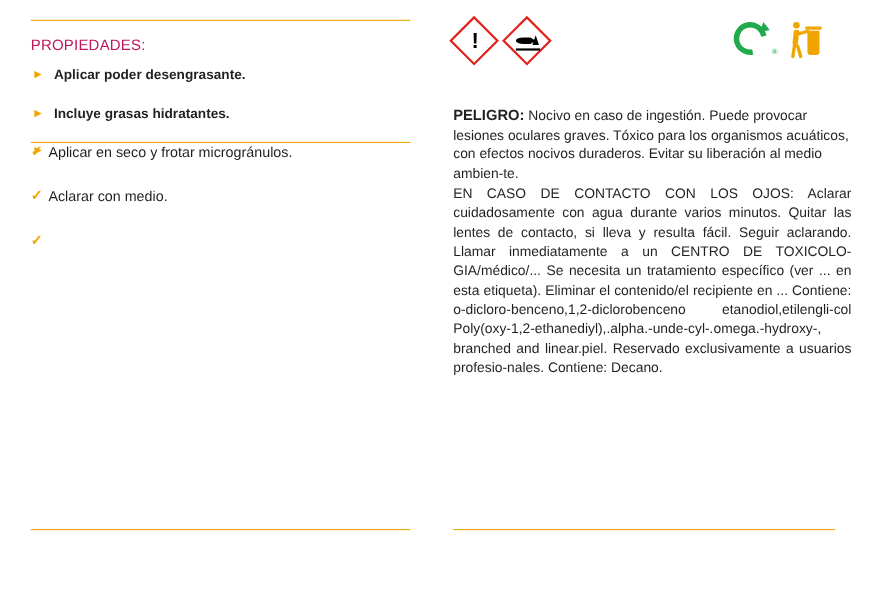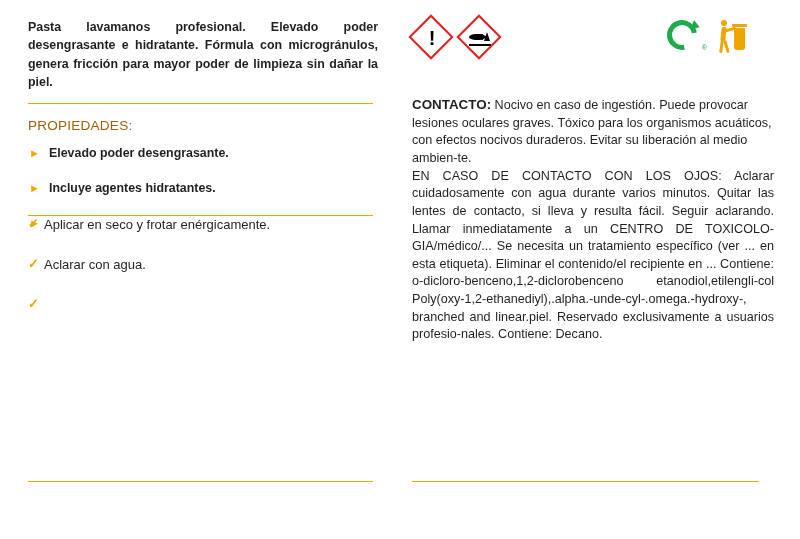--- a/index.html
+++ b/index.html
@@ -48,21 +48,21 @@
     margin: 0;
     height: 0;
   }
   .rule.left-rule { width: 345px; }
   .rule.right-rule { width: 347px; }
 
   .section-title {
     font-size: 13.6px;
     font-weight: normal;
     letter-spacing: .2px;
-    color: #a16207;
+    color: #be185d;
     margin: 14px 0 12px 0;
   }
   .bullet-list {
     list-style: none;
     margin: 0 0 14px 0;
     padding: 0;
   }
   .bullet-list li {
     position: relative;
     padding-left: 21px;
@@ -321,51 +321,50 @@
     width: 345px;
   }
 </style>
 </head>
 <body>
 
 <div class="page">
 
   <div class="col-left">
 
-    <p class="intro">Pasta lavamanos profesional. Elevado poder desengrasante e hidratante. Fórmula con microgránulos, genera fricción para mayor poder de limpieza sin dañar la piel.</p>
 
     <hr class="rule left-rule">
 
     <h2 class="section-title">PROPIEDADES:</h2>
 
     <ul class="bullet-list">
       <li>
         <span class="marker">►</span>
-        <span>Elevado poder desengrasante.</span>
+        <span>Aplicar poder desengrasante.</span>
       </li>
       <li>
         <span class="marker">►</span>
-        <span>Incluye agentes hidratantes.</span>
+        <span>Incluye grasas hidratantes.</span>
       </li>
       <li>
         <span class="marker">►</span>
       </li>
     </ul>
 
     <hr class="rule left-rule">
 
 
     <ul class="check-list">
       <li>
         <span class="check">✓</span>
-        <span>Aplicar en seco y frotar enérgicamente.</span>
+        <span>Aplicar en seco y frotar microgránulos.</span>
       </li>
       <li>
         <span class="check">✓</span>
-        <span>Aclarar con agua.</span>
+        <span>Aclarar con medio.</span>
       </li>
       <li>
         <span class="check">✓</span>
       </li>
     </ul>
   </div>
 
   <hr class="rule left-rule left-bottom-rule">
 
   <div class="col-right">
@@ -397,21 +396,21 @@
         <div class="bin-body"></div>
         <div class="person-head"></div>
         <div class="person-body"></div>
         <div class="person-arm"></div>
         <div class="person-leg1"></div>
         <div class="person-leg2"></div>
       </div>
     </div>
 
     <p class="hazard-text para-plain">
-      <span class="danger-word">CONTACTO:</span><span> Nocivo en caso de ingestión. Puede provocar lesiones oculares graves. Tóxico para los organismos acuáticos, con efectos nocivos duraderos. Evitar su liberación al medio ambien-te.</span>
+      <span class="danger-word">PELIGRO:</span><span> Nocivo en caso de ingestión. Puede provocar lesiones oculares graves. Tóxico para los organismos acuáticos, con efectos nocivos duraderos. Evitar su liberación al medio ambien-te.</span>
     </p>
 
     <p class="hazard-text para-justify">EN CASO DE CONTACTO CON LOS OJOS: Aclarar cuidadosamente con agua durante varios minutos. Quitar las lentes de contacto, si lleva y resulta fácil. Seguir aclarando. Llamar inmediatamente a un CENTRO DE TOXICOLO-GIA/médico/... Se necesita un tratamiento específico (ver ... en esta etiqueta). Eliminar el contenido/el recipiente en ... Contiene: o-dicloro-benceno,1,2-diclorobenceno etanodiol,etilengli-col Poly(oxy-1,2-ethanediyl),.alpha.-unde-cyl-.omega.-hydroxy-, branched and linear.piel. Reservado exclusivamente a usuarios profesio-nales. Contiene: Decano.</p>
   </div>
 
   <hr class="rule right-rule right-bottom-rule">
 
 </div>
 
 </body></html>

